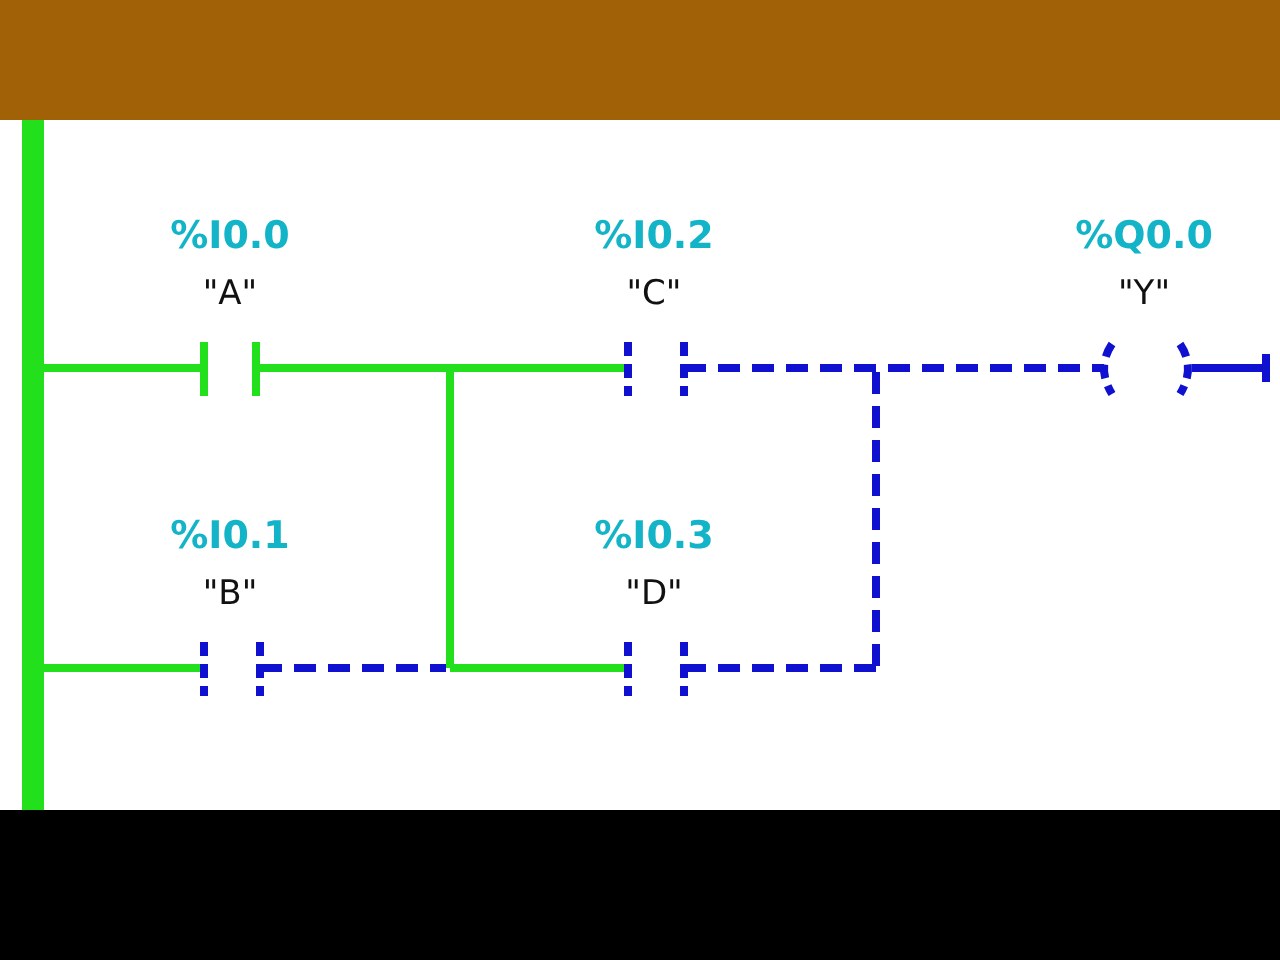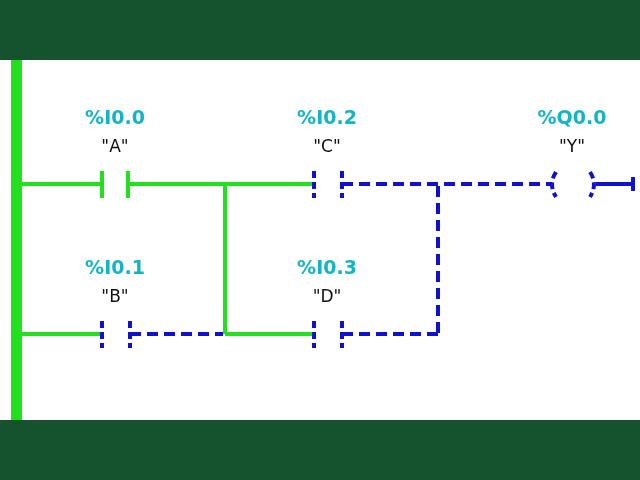--- a/index.html
+++ b/index.html
@@ -1,16 +1,16 @@
 <!DOCTYPE html>
 <html><head>
 <meta charset="utf-8">
 <style>
   html, body { margin:0; padding:0; background:#000; }
-  .frame { position:relative; width:640px; height:480px; background:#14532d; overflow:hidden; }
+  .frame { position:relative; width:640px; height:405px; background:#a16207; overflow:hidden; }
   .canvas { position:absolute; left:0; top:60px; width:640px; height:360px; background:#fff; }
   svg { position:absolute; left:0; top:0; }
   .addr { font-family:"DejaVu Sans", sans-serif; font-size:19px; fill:#14b4c8; font-weight:bold; }
   .tag { font-family:"DejaVu Sans", sans-serif; font-size:17px; fill:#111; }
 </style>
 </head>
 <body>
 
 <div class="frame">
   <div class="canvas">

